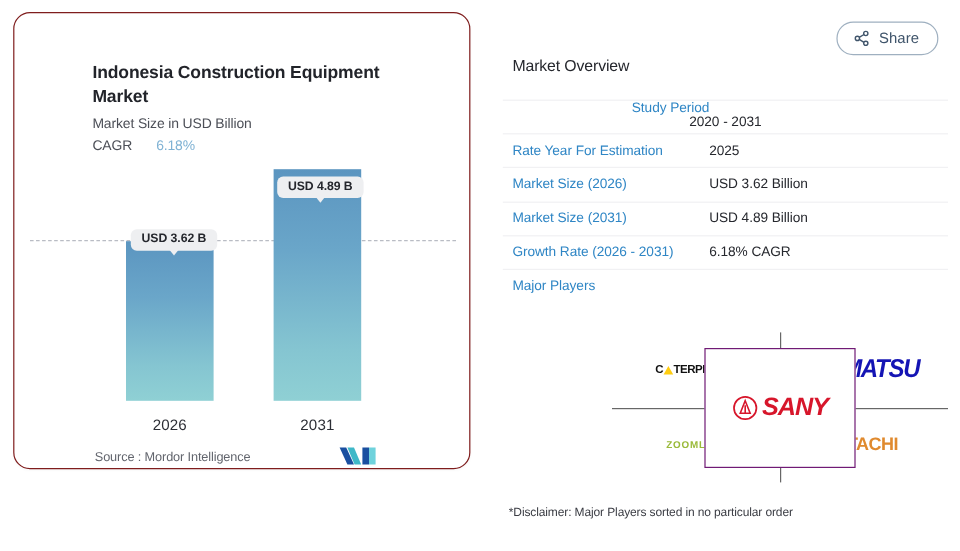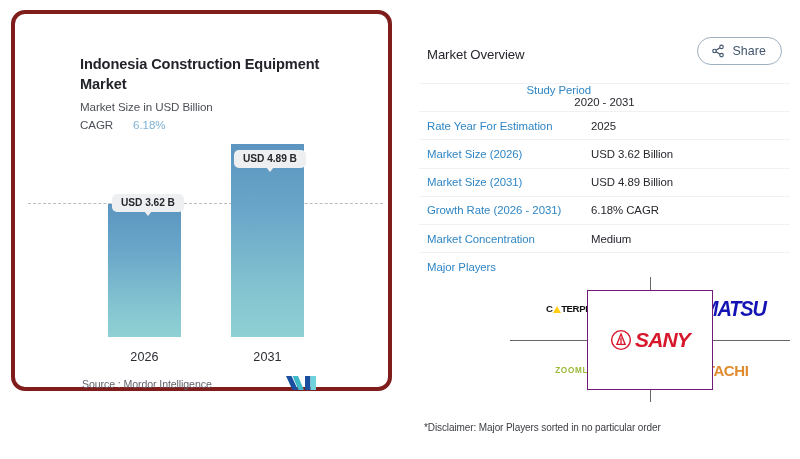--- a/index.html
+++ b/index.html
@@ -17,21 +17,21 @@
   }
 
   
   #chart-card {
     position: absolute;
     left: 11px;
     top: 10px;
     width: 381px;
     height: 381px;
     background: #ffffff;
-    border: 4px solid #7f1d1d;
+    border: 1px solid #7f1d1d;
     border-radius: 14px;
     box-sizing: border-box;
     box-shadow: 0 1px 2px rgba(20,20,40,0.025);
   }
 
   #chart-title {
     position: absolute;
     left: 65px;
     top: 41px;
     width: 245px;
@@ -154,21 +154,20 @@
     right: 18px;
     top: 18px;
     display: flex;
     align-items: center;
     gap: 7px;
     padding: 6px 15px 6px 13px;
     border: 1px solid #9fb0c0;
     border-radius: 16px;
     background: #ffffff;
     cursor: pointer;
-    margin-top: 19px;
   }
   #share-button .share-label {
     font-size: 12.4px;
     color: #40556b;
     letter-spacing: 0.1px;
   }
 
   #overview-title {
     position: absolute;
     left: 427px;
@@ -381,24 +380,20 @@
     <div class="ov-val">USD 3.62 Billion</div>
   </div>
   <div class="ov-row">
     <div class="ov-key">Market Size (2031)</div>
     <div class="ov-val">USD 4.89 Billion</div>
   </div>
   <div class="ov-row">
     <div class="ov-key">Growth Rate (2026 - 2031)</div>
     <div class="ov-val">6.18% CAGR</div>
   </div>
-  <div class="ov-row">
-    <div class="ov-key">Market Concentration</div>
-    <div class="ov-val">Medium</div>
-  </div>
   <div class="ov-row last">
     <div class="ov-key">Major Players</div>
     <div class="ov-val"></div>
   </div>
 </div>
 
 <div id="players-grid">
   <div class="grid-v"></div>
   <div class="grid-h"></div>
 

